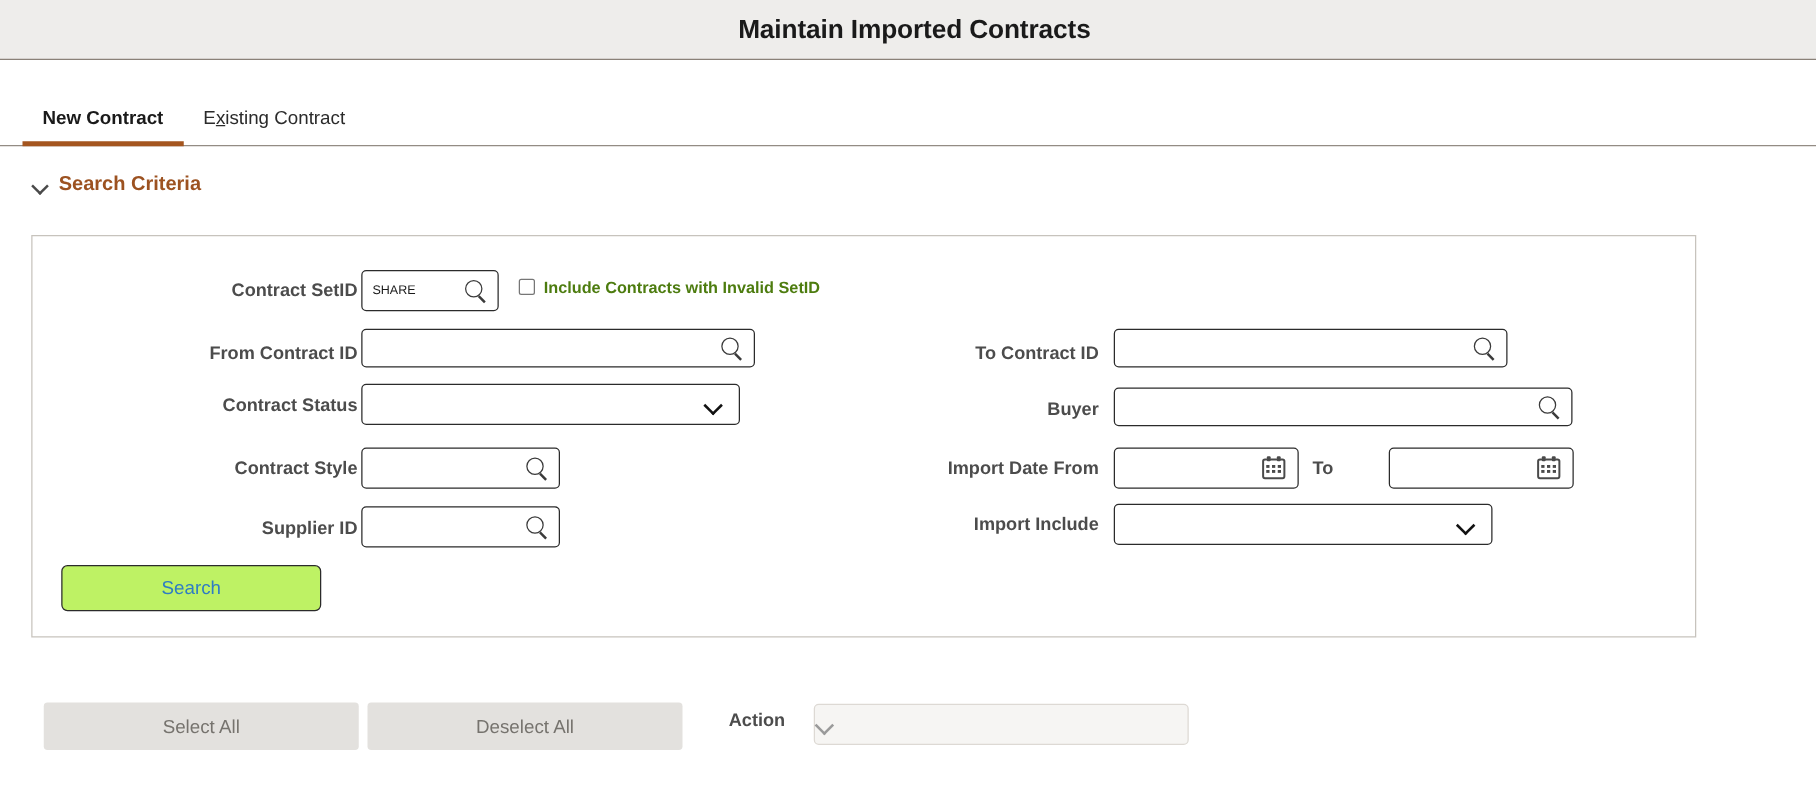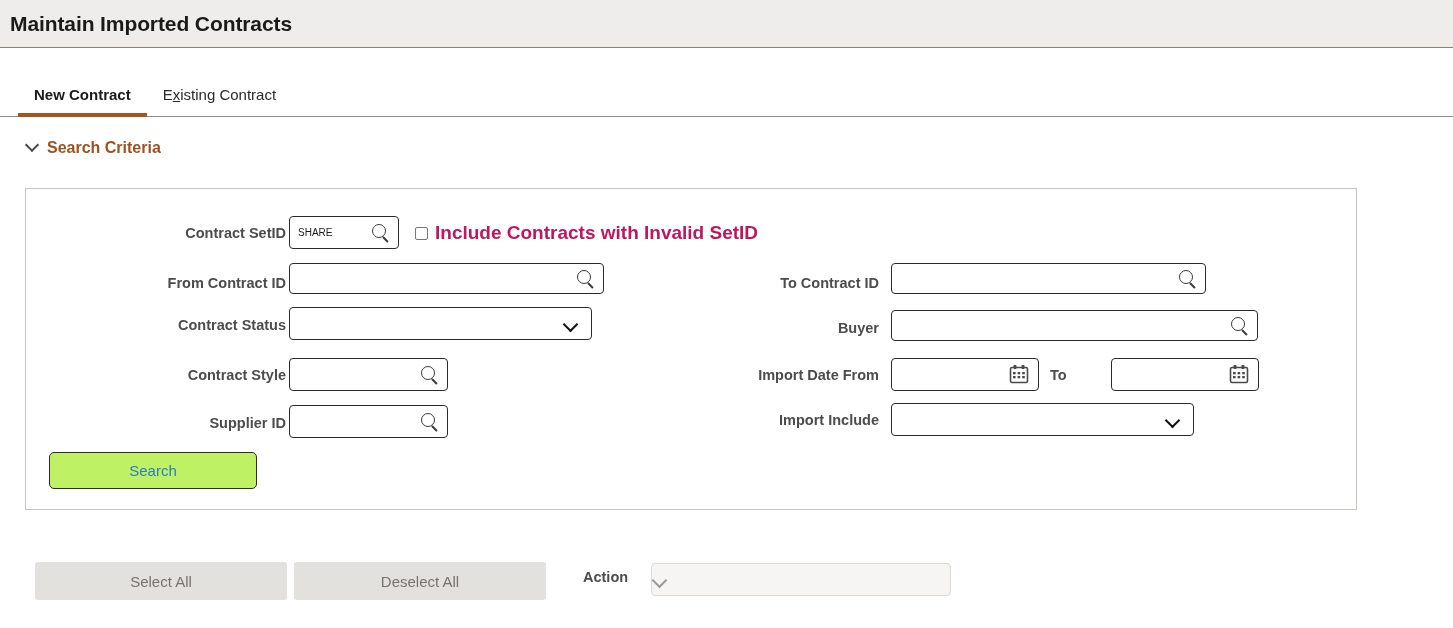--- a/index.html
+++ b/index.html
@@ -12,20 +12,21 @@
   }
 
   
   .page-header {
     height: 48px;
     background: #eeedeb;
     border-bottom: 1px solid #8a8178;
     display: flex;
     align-items: center;
     padding-left: 10px;
+    justify-content: center;
   }
   .page-title {
     font-size: 21px;
     font-weight: bold;
     color: #1a1a1a;
     letter-spacing: -0.1px;
   }
 
   
   .tabstrip {
@@ -53,21 +54,21 @@
     position: absolute;
     left: 0; right: 0; bottom: -1px;
     height: 4px;
     background: #a4551f;
   }
   .tab .accel { text-decoration: underline; }
 
   
   .group-head {
     display: flex;
-    align-items: flex-start;
+    align-items: flex-end;
     gap: 7px;
     margin: 22px 16px 6px 26px;
     cursor: pointer;
     width: fit-content;
   }
   .chev-collapse {
     width: 14px; height: 14px;
     display: inline-block;
     position: relative;
   }
@@ -182,23 +183,23 @@
     cursor: pointer;
   }
   .chk-box {
     width: 13px; height: 13px;
     border: 1px solid #767676;
     border-radius: 2px;
     background: #fff;
     flex: 0 0 13px;
   }
   .chk-label {
-    font-size: 19px;
-    font-weight: bold;
-    color: #be185d;
+    font-size: 13px;
+    font-weight: bold;
+    color: #4d7c0f;
     white-space: nowrap;
   }
 
   
   .btn-search {
     position: absolute;
     left: 49px; top: 452px;
     width: 208px; height: 37px;
     border: 1px solid #2b2b2b;
     border-radius: 5px;

